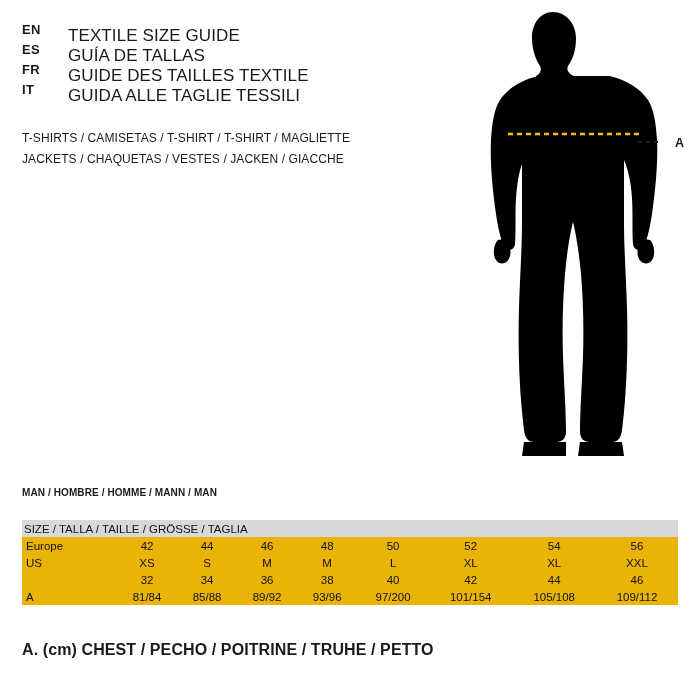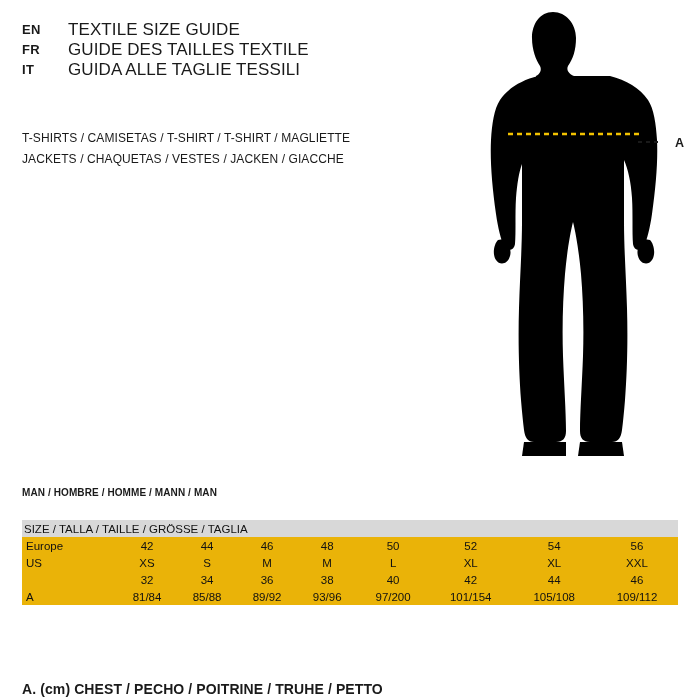--- a/index.html
+++ b/index.html
@@ -22,21 +22,21 @@
 
   
   .lang-block {
     position: absolute;
     left: 22px;
     top: 20px;
     width: 430px;
   }
   .lang-row {
     display: flex;
-    align-items: flex-end;
+    align-items: center;
     height: 20px;
     line-height: 20px;
   }
   .lang-code {
     width: 46px;
     font-size: 13px;
     font-weight: bold;
     letter-spacing: 0.3px;
   }
   .lang-text {
@@ -125,35 +125,38 @@
   }
   .row-header td {
     text-align: left;
     font-size: 11.5px;
   }
 
   .footnote {
     position: absolute;
     left: 22px;
     top: 641px;
-    font-size: 14px;
-    font-weight: bold;
-    letter-spacing: 0.1px;
-    margin-top: 40px;
+    font-size: 16px;
+    font-weight: bold;
+    letter-spacing: 0.1px;
   }
 </style>
 </head>
 <body>
 
 <div class="page">
 
   <div class="lang-block">
     <div class="lang-row">
       <span class="lang-code">EN</span>
       <span class="lang-text">TEXTILE SIZE GUIDE</span>
+    </div>
+    <div class="lang-row">
+      <span class="lang-code">ES</span>
+      <span class="lang-text">GUÍA DE TALLAS</span>
     </div>
     <div class="lang-row">
       <span class="lang-code">FR</span>
       <span class="lang-text">GUIDE DES TAILLES TEXTILE</span>
     </div>
     <div class="lang-row">
       <span class="lang-code">IT</span>
       <span class="lang-text">GUIDA ALLE TAGLIE TESSILI</span>
     </div>
   </div>

